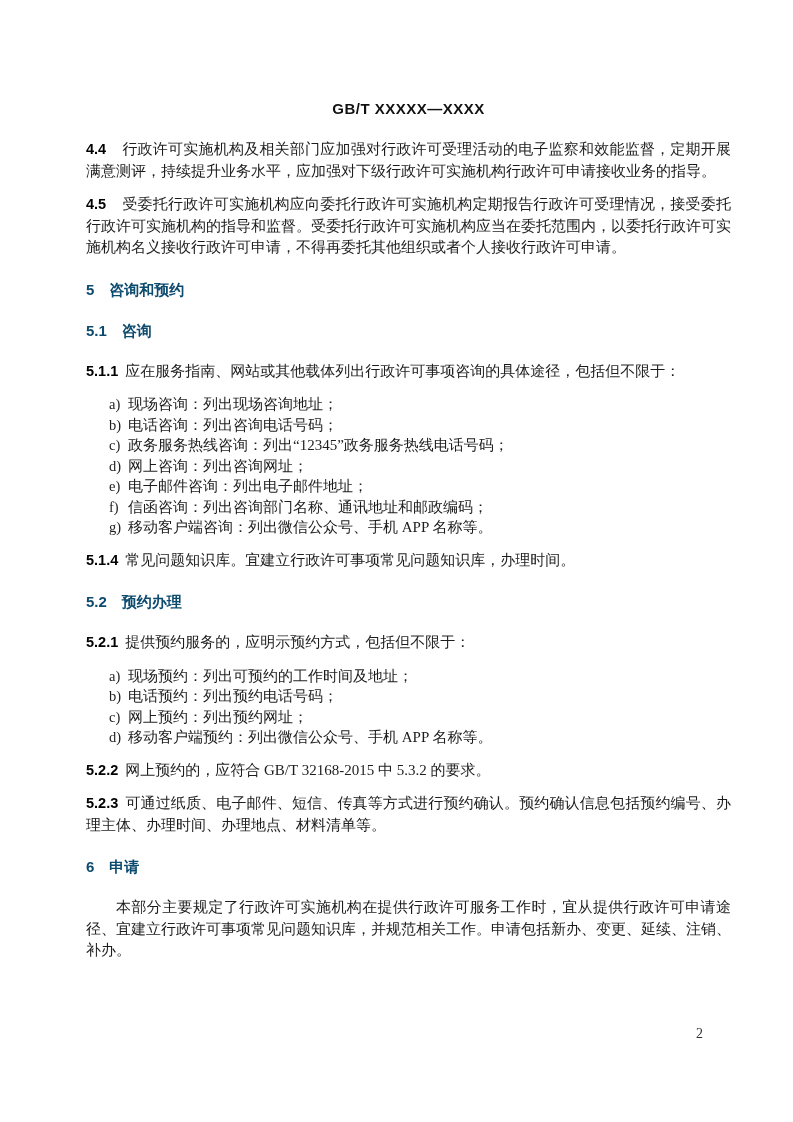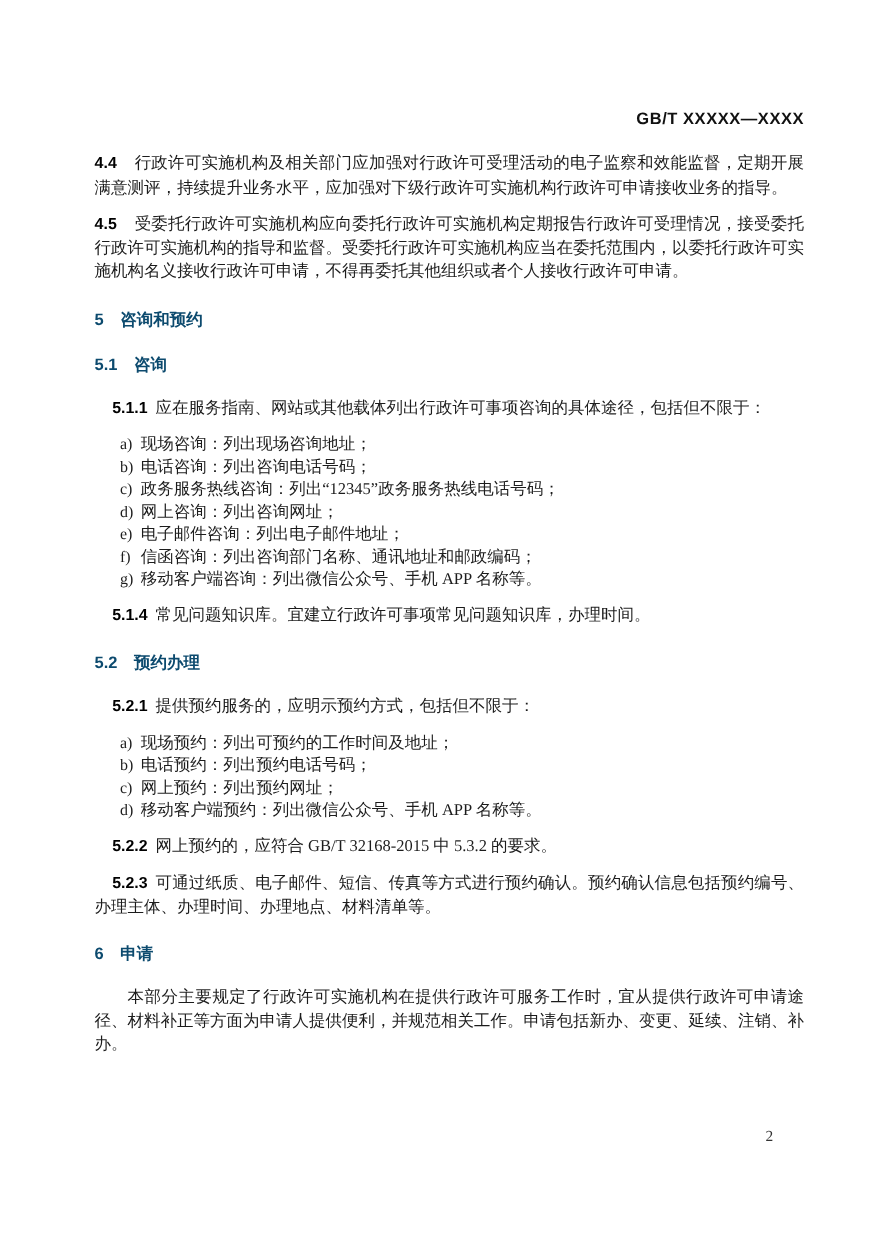--- a/index.html
+++ b/index.html
@@ -12,42 +12,42 @@
     width: 793px;
     height: 1122px;
     background: #ffffff;
     box-sizing: border-box;
     padding: 100px 62px 0 86px;
     overflow: hidden;
     font-family: "Liberation Serif", serif;
     color: #1c1c1c;
   }
   .doc-header {
-    text-align: right;
+    text-align: center;
     font-family: "Liberation Sans", sans-serif;
     font-weight: 700;
     font-size: 15px;
     letter-spacing: 0.5px;
     margin-bottom: 22px;
     color: #111;
   }
   .para {
     font-size: 15px;
     line-height: 21.5px;
     margin: 0 0 12px 0;
     text-align: justify;
   }
   .num {
     font-family: "Liberation Sans", sans-serif;
     font-weight: 700;
     font-size: 14.5px;
     color: #000000;
   }
   .num.gap-wide { margin-right: 16px; }
-  .num.gap-narrow { margin-right: 7px; margin-left: 16px; }
+  .num.gap-narrow { margin-right: 7px; }
   .heading {
     font-family: "Liberation Sans", sans-serif;
     font-weight: 700;
     font-size: 15px;
     color: #0c4a6e;
     margin: 22px 0 20px 0;
   }
   .heading .h-num { margin-right: 15px; }
   .list {
     margin: 0 0 12px 0;
@@ -150,17 +150,17 @@
         <span class="li-text">移动客户端预约：列出微信公众号、手机 APP 名称等。</span>
       </div>
   </div>
 
   <p class="para"><span class="num gap-narrow">5.2.2</span><span>网上预约的，应符合 GB/T 32168-2015 中 5.3.2 的要求。</span></p>
 
   <p class="para"><span class="num gap-narrow">5.2.3</span><span>可通过纸质、电子邮件、短信、传真等方式进行预约确认。预约确认信息包括预约编号、办理主体、办理时间、办理地点、材料清单等。</span></p>
 
   <h2 class="heading"><span class="h-num">6</span><span>申请</span></h2>
 
-  <p class="para indent-para">本部分主要规定了行政许可实施机构在提供行政许可服务工作时，宜从提供行政许可申请途径、材料补正等方面为申请人提供便利，并规范相关工作。申请包括新办、变更、延续、注销、补办。</p>
+  <p class="para indent-para">本部分主要规定了行政许可实施机构在提供行政许可服务工作时，宜从提供行政许可申请途径、宜建立行政许可事项常见问题知识库，并规范相关工作。申请包括新办、变更、延续、注销、补办。</p>
 
   <div class="page-number">2</div>
 
 </div>
 
 </body></html>

